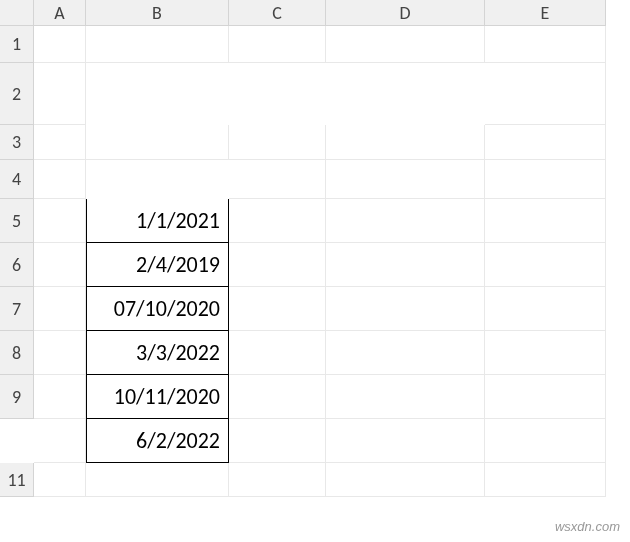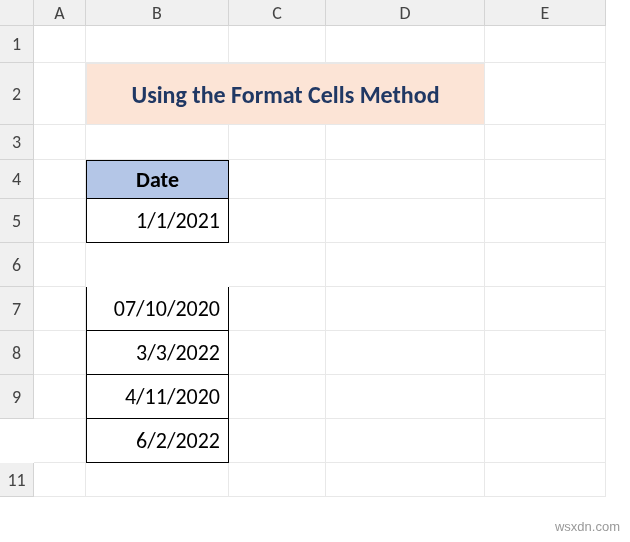--- a/index.html
+++ b/index.html
@@ -71,20 +71,21 @@
     .b8 { grid-column: 3; grid-row: 9; text-align: center; }
     .b9 { grid-column: 3; grid-row: 10; }
     .b10 { grid-column: 3; grid-row: 11; }
     .watermark {
       position: absolute;
       bottom: 8px;
       right: 10px;
       font-size: 13px;
       color: #999;
       font-family: Arial, sans-serif;
+      font-style: italic;
     }
   </style>
 </head>
 <body>
 
 <div class="sheet">
 
   <div class="corner" style="grid-column:1;grid-row:1;"></div>
 
   <div class="col-head" style="grid-column:2;grid-row:1;">A</div>
@@ -104,60 +105,59 @@
   <div class="row-head" style="grid-column:1;grid-row:10;">9</div>
   <div class="row-head" style="grid-column:1;grid-row:12;text-align:right;">11</div>
 
   <div class="cell" style="grid-column:2;grid-row:2;"></div>
   <div class="cell" style="grid-column:3;grid-row:2;"></div>
   <div class="cell" style="grid-column:4;grid-row:2;"></div>
   <div class="cell" style="grid-column:5;grid-row:2;"></div>
   <div class="cell" style="grid-column:6;grid-row:2;"></div>
 
   <div class="cell" style="grid-column:2;grid-row:3;"></div>
-  <div class="title-merge">Using the Format Cells Method</div>
   <div class="cell" style="grid-column:6;grid-row:3;"></div>
 
   <div class="cell" style="grid-column:2;grid-row:4;"></div>
   <div class="cell" style="grid-column:3;grid-row:4;"></div>
   <div class="cell" style="grid-column:4;grid-row:4;"></div>
   <div class="cell" style="grid-column:5;grid-row:4;"></div>
   <div class="cell" style="grid-column:6;grid-row:4;"></div>
 
   <div class="cell" style="grid-column:2;grid-row:5;"></div>
-  <div class="cell date-header b4">Date</div>
   <div class="cell" style="grid-column:4;grid-row:5;"></div>
   <div class="cell" style="grid-column:5;grid-row:5;"></div>
   <div class="cell" style="grid-column:6;grid-row:5;"></div>
 
   <div class="cell" style="grid-column:2;grid-row:6;"></div>
   <div class="cell date-cell b5">1/1/2021</div>
   <div class="cell" style="grid-column:4;grid-row:6;"></div>
   <div class="cell" style="grid-column:5;grid-row:6;"></div>
   <div class="cell" style="grid-column:6;grid-row:6;"></div>
 
   <div class="cell" style="grid-column:2;grid-row:7;"></div>
+  <div class="cell date-cell b6">2/4/2019</div>
   <div class="cell" style="grid-column:4;grid-row:7;"></div>
   <div class="cell" style="grid-column:5;grid-row:7;"></div>
   <div class="cell" style="grid-column:6;grid-row:7;"></div>
 
   <div class="cell" style="grid-column:2;grid-row:8;"></div>
   <div class="cell date-cell b7">07/10/2020</div>
   <div class="cell" style="grid-column:4;grid-row:8;"></div>
   <div class="cell" style="grid-column:5;grid-row:8;"></div>
   <div class="cell" style="grid-column:6;grid-row:8;"></div>
 
   <div class="cell" style="grid-column:2;grid-row:9;"></div>
   <div class="cell date-cell b8">3/3/2022</div>
   <div class="cell" style="grid-column:4;grid-row:9;"></div>
   <div class="cell" style="grid-column:5;grid-row:9;"></div>
   <div class="cell" style="grid-column:6;grid-row:9;"></div>
 
   <div class="cell" style="grid-column:2;grid-row:10;"></div>
-  <div class="cell date-cell b9">4/11/2020</div>
+  <div class="cell date-cell b9">10/11/2020</div>
   <div class="cell" style="grid-column:4;grid-row:10;"></div>
   <div class="cell" style="grid-column:5;grid-row:10;"></div>
   <div class="cell" style="grid-column:6;grid-row:10;"></div>
 
   <div class="cell" style="grid-column:2;grid-row:11;"></div>
   <div class="cell date-cell b10">6/2/2022</div>
   <div class="cell" style="grid-column:4;grid-row:11;"></div>
   <div class="cell" style="grid-column:5;grid-row:11;"></div>
   <div class="cell" style="grid-column:6;grid-row:11;"></div>
 

